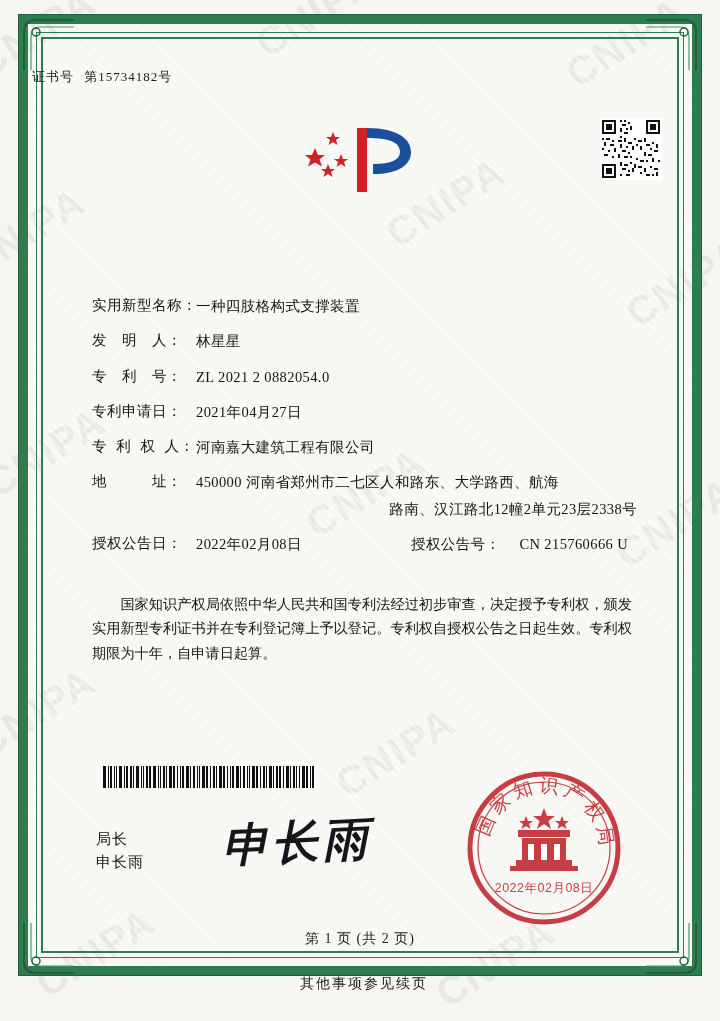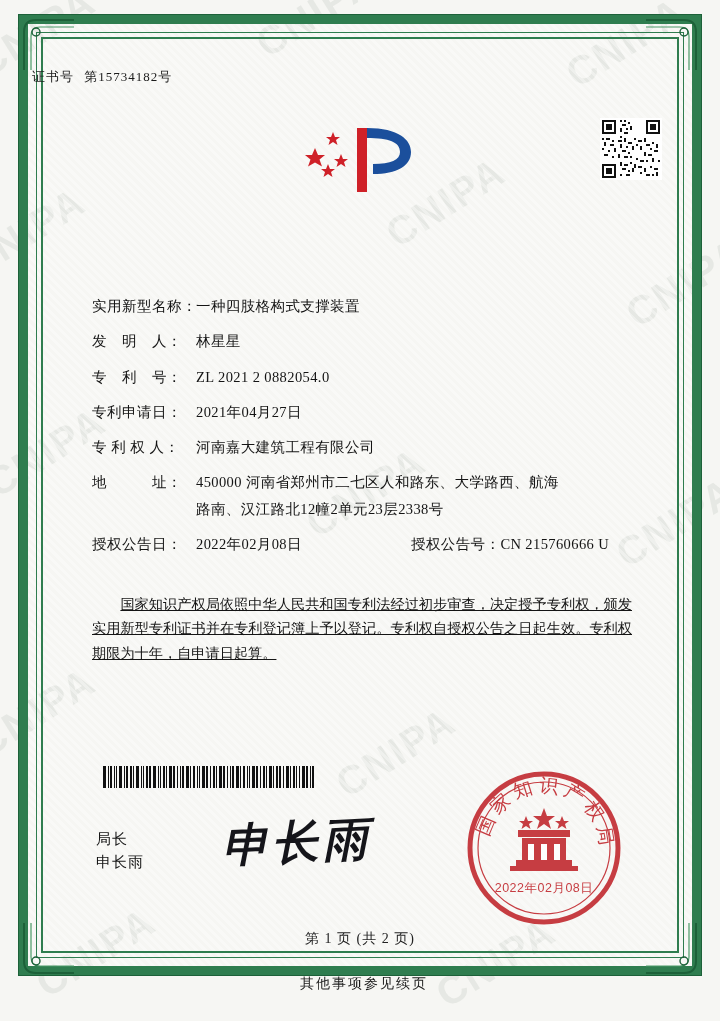--- a/index.html
+++ b/index.html
@@ -152,50 +152,51 @@
   .frow {
     display: flex;
     align-items: flex-start;
     margin-bottom: 13.5px;
   }
   .flabel {
     width: 104px;
     flex: 0 0 104px;
     white-space: nowrap;
     letter-spacing: 0.5px;
+    font-family: Liberation Mono, monospace;
   }
   .fvalue {
     flex: 1;
     letter-spacing: 0.4px;
   }
   .frow.spread .fvalue { display: flex; }
   .fvalue .seg1 { width: 215px; flex: 0 0 215px; }
   .sublabel { white-space: nowrap; }
   .addr-second {
     margin-left: 104px;
     margin-top: -9px;
     margin-bottom: 13.5px;
     letter-spacing: 0.4px;
+    text-align: right;
   }
 
   
   .paragraphs {
     position: absolute;
     left: 92px; top: 592px;
     width: 540px;
     z-index: 7;
     font-size: 14.2px;
     line-height: 1.72;
     color: #141414;
     text-align: justify;
   }
   .paragraphs p {
     margin: 0 0 6px 0;
     text-indent: 2em;
-    text-decoration: underline;
   }
 
   
   .barcode {
     position: absolute;
     left: 103px; top: 766px;
     z-index: 7;
     height: 22px;
     display: flex;
     align-items: flex-end;
@@ -453,21 +454,21 @@
     <div class="frow">
       <div class="flabel">地　　　址：</div>
       <div class="fvalue">450000 河南省郑州市二七区人和路东、大学路西、航海</div>
     </div>
     <div class="addr-second">路南、汉江路北12幢2单元23层2338号</div>
     <div class="frow spread">
       <div class="flabel">授权公告日：</div>
       <div class="fvalue">
         <span class="seg1">2022年02月08日</span>
         <span class="sublabel">授权公告号：</span>
-        <span style="margin-left:0;text-align:center;">CN 215760666 U</span>
+        <span style="margin-left:19px;text-align:center;">CN 215760666 U</span>
       </div>
     </div>
   </div>
 
   <div class="paragraphs">
     <p>国家知识产权局依照中华人民共和国专利法经过初步审查，决定授予专利权，颁发实用新型专利证书并在专利登记簿上予以登记。专利权自授权公告之日起生效。专利权期限为十年，自申请日起算。</p>
   </div>
 
   <div class="barcode">
     <i style="width:3px"></i>

